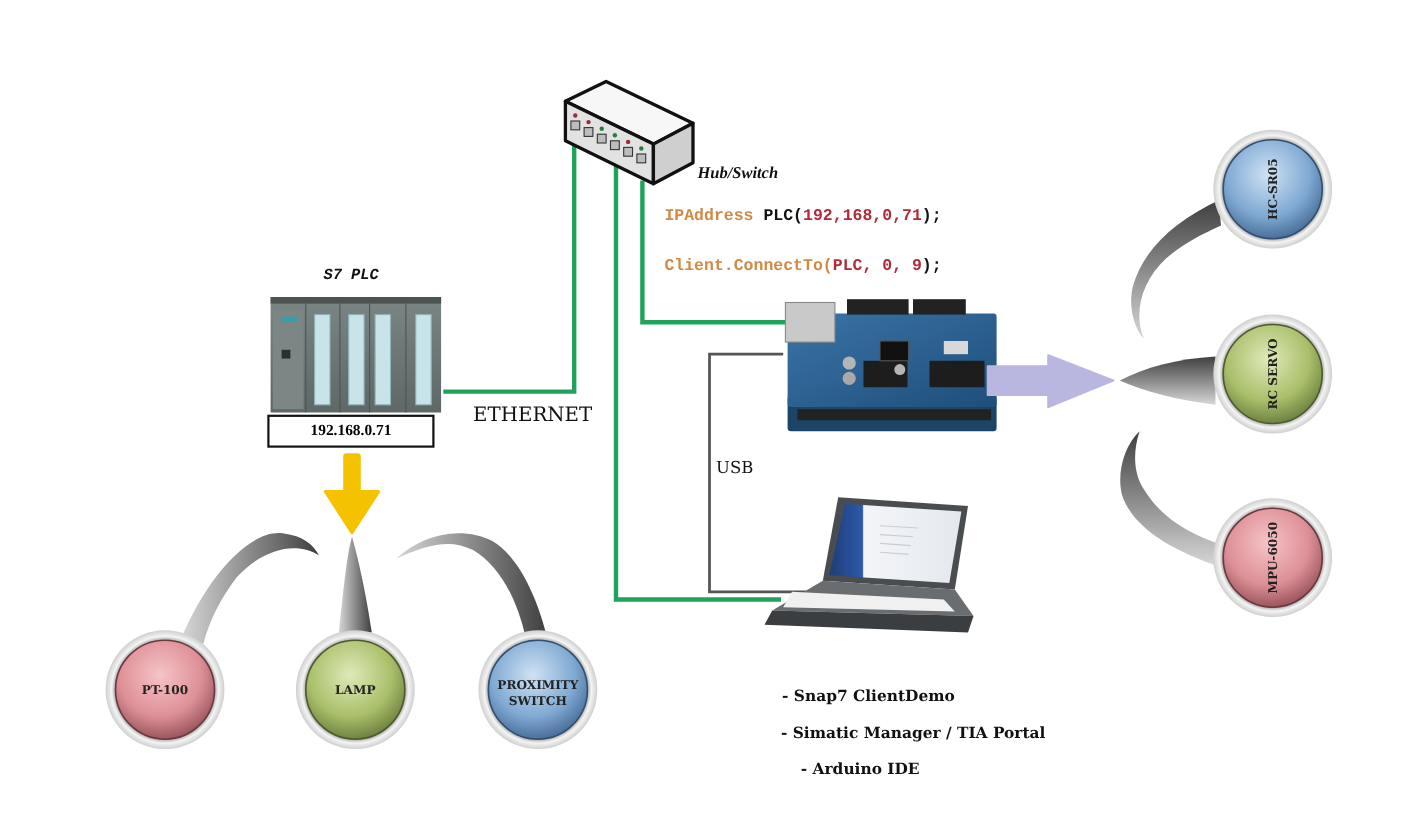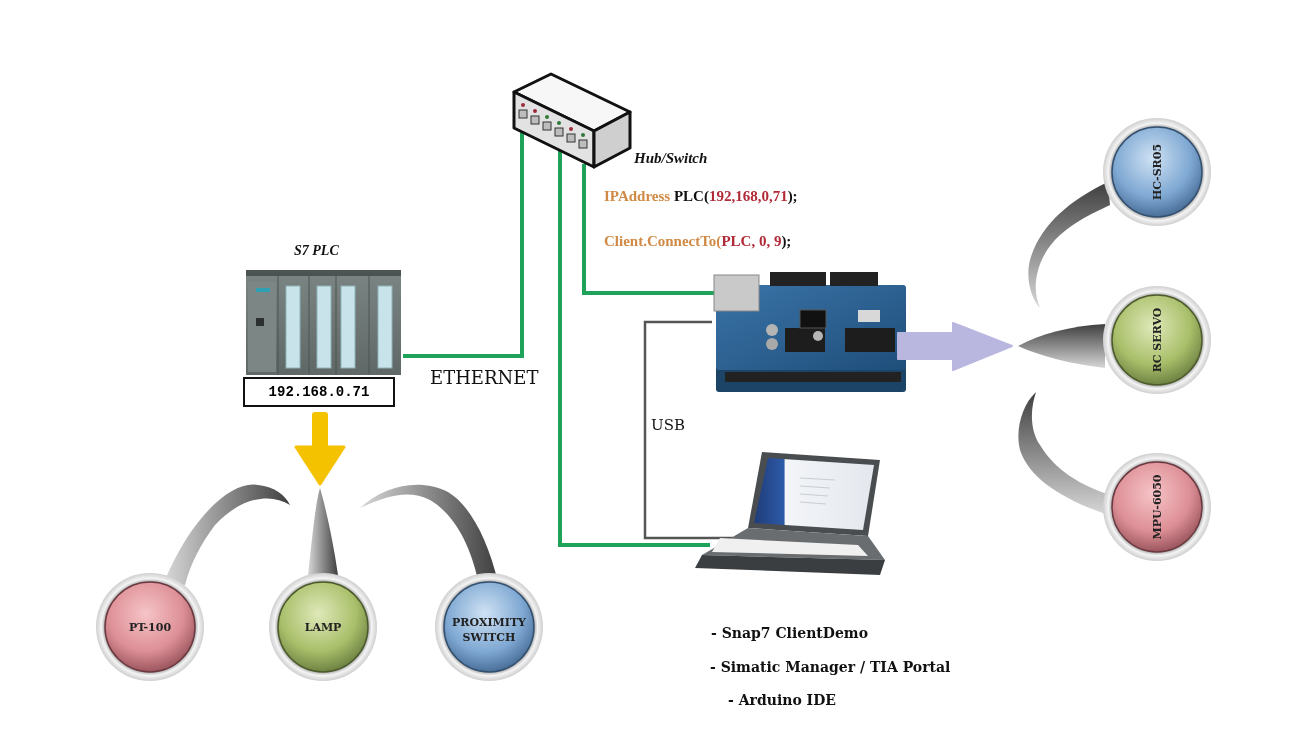--- a/index.html
+++ b/index.html
@@ -1,25 +1,25 @@
 <!DOCTYPE html>
 <html><head>
 <meta charset="utf-8">
 <style>
   html, body { margin:0; padding:0; background:#ffffff; }
   body { width:1289px; height:748px; position:relative; overflow:hidden; font-family:"DejaVu Serif", serif; }
   svg.canvas { position:absolute; left:0; top:0; }
   .lbl { position:absolute; white-space:nowrap; color:#111; }
   .serif-b { font-family:"Liberation Serif", "DejaVu Serif", serif; font-weight:bold; }
   .ital { font-style:italic; }
-  .code { font-family:Liberation Serif, serif; font-weight:bold; font-size:15px; }
+  .code { font-family:Liberation Mono, monospace; font-weight:bold; font-size:15px; }
   .orange { color:#d08a45; }
   .red { color:#b02a38; }
   .blk { color:#111; }
-  .ipbox { position:absolute; left:243px; top:377px; width:152px; height:30px; border:2px solid #111; box-sizing:border-box; display:flex; align-items:center; justify-content:center; font-family:Liberation Mono, monospace; font-weight:bold; font-size:14px; background:#fff; }
+  .ipbox { position:absolute; left:243px; top:377px; width:152px; height:30px; border:2px solid #111; box-sizing:border-box; display:flex; align-items:center; justify-content:center; font-family:Liberation Serif, serif; font-weight:bold; font-size:14px; background:#fff; }
   .bubble-text { font-family:"DejaVu Serif", serif; font-weight:bold; font-size:11px; fill:#222; }
   .list-item { position:absolute; font-family:"DejaVu Serif", serif; font-weight:bold; font-size:14px; color:#111;margin-left:36px; }
 </style>
 </head>
 <body>
 
 <svg class="canvas" width="1289" height="748">
   <defs>
     <linearGradient id="steel" x1="0" y1="0" x2="1" y2="0">
       <stop offset="0" stop-color="#d7d7d7"></stop>
@@ -199,21 +199,21 @@
     <text class="bubble-text" transform="translate(1161,507) rotate(-90)" text-anchor="middle">MPU-6050</text>
   </g>
 </svg>
 
 <div class="lbl serif-b ital" style="left:634px;top:150px;font-size:15px;">Hub/Switch</div>
 
 <div class="lbl code" style="left:604px;top:188px;"><span class="orange">IPAddress</span><span class="blk"> PLC(</span><span class="red">192,168,0,71</span><span class="blk">);</span></div>
 
 <div class="lbl code" style="left:604px;top:233px;"><span class="orange">Client.ConnectTo(</span><span class="red">PLC, 0, 9</span><span class="blk">);</span></div>
 
-<div class="lbl serif-b ital" style="left:294px;top:243px;font-size:14px;">S7 PLC</div>
+<div class="lbl serif-b ital" style="left:294px;top:243px;font-size:14px;font-family:Liberation Mono, monospace;">S7 PLC</div>
 <div class="ipbox">192.168.0.71</div>
 
 <div class="lbl" style="left:430px;top:367px;font-family:'DejaVu Serif',serif;font-size:18px;">ETHERNET</div>
 <div class="lbl" style="left:651px;top:416px;font-family:'DejaVu Serif',serif;font-size:15px;">USB</div>
 
 <div>
   <div class="list-item" style="left:675px;top:625px;">- Snap7 ClientDemo</div>
   <div class="list-item" style="left:674px;top:659px;">- Simatic Manager / TIA Portal</div>
   <div class="list-item" style="left:692px;top:692px;text-align:right;">- Arduino IDE</div>
 </div>

